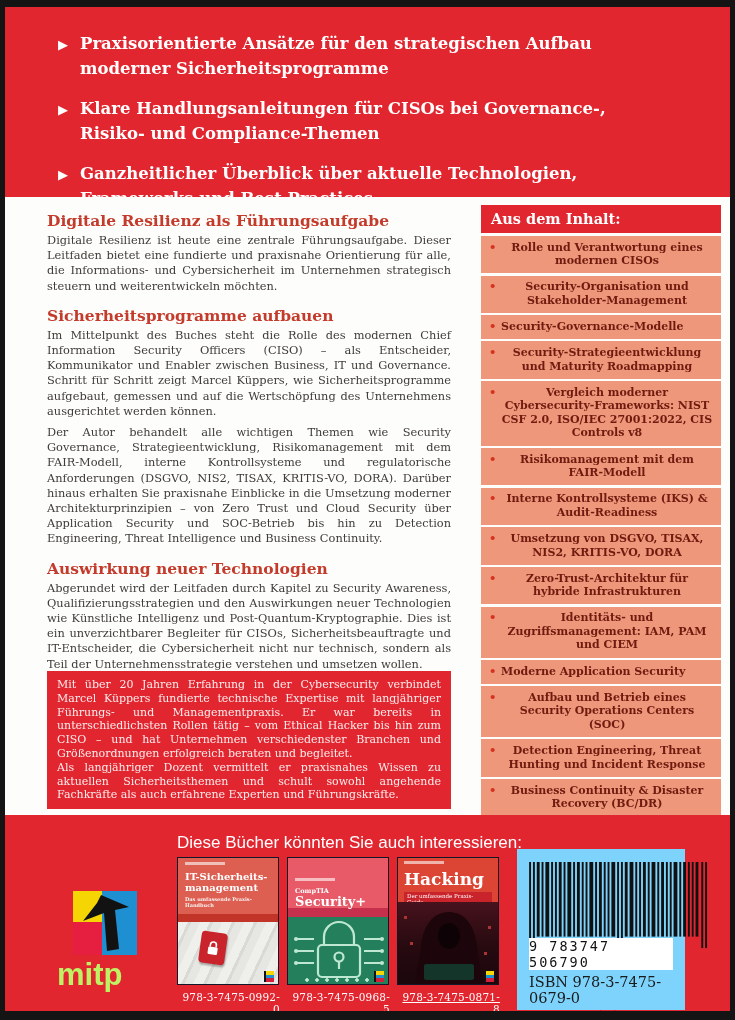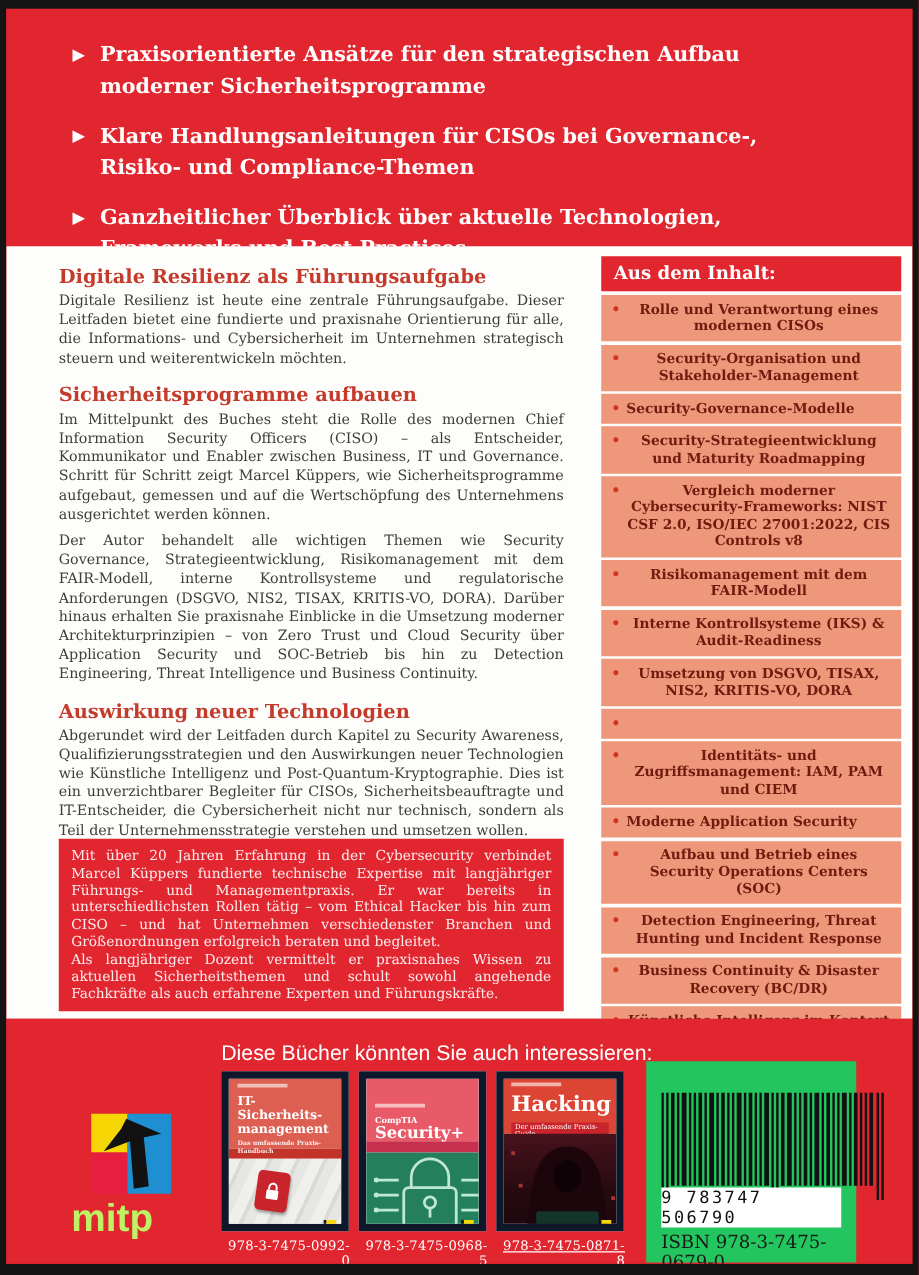--- a/index.html
+++ b/index.html
@@ -33,21 +33,21 @@
   .sb-head{background:#e22630;color:#ffffff;font-weight:bold;font-size:14.5px;
            padding:5px 10px 6px 10px;margin-bottom:3px;}
   .sb-item{background:#ef977a;margin-bottom:2.5px;padding:4.5px 8px 5.5px 8px;
            display:flex;}
   .sb-dot{flex:0 0 12px;color:#d23420;font-weight:bold;font-size:11.5px;line-height:13.6px;}
   .sb-txt{color:#6f1b10;font-weight:bold;font-size:11px;line-height:13.6px;text-align:center;}
   
   .bottom-band{position:absolute;left:0;top:808px;width:725px;height:200px;background:#e22630;}
   .related-heading{position:absolute;left:172px;top:18px;color:#ffffff;
                    font-family:"Liberation Sans", sans-serif;font-size:17px;}
-  .mini-book{position:absolute;top:42px;width:102px;height:128px;border:6px solid #0f172a;
+  .mini-book{position:absolute;top:42px;width:102px;height:128px;border:1px solid #0f172a;
              box-sizing:border-box;overflow:hidden;background:#fff;}
   .mb1{left:172px;}.mb2{left:282px;}.mb3{left:392px;}
   .mb-isbn{position:absolute;top:176px;width:104px;text-align:right;color:#ffffff;
            font-size:10.5px;letter-spacing:.2px;}
   .mbi1{left:171px;}.mbi2{left:281px;}.mbi3{left:391px;text-decoration:underline;}
   
   .mb1-top{height:56px;background:#dd5f52;padding:4px 7px;box-sizing:border-box;}
   .mb-authorline{height:3px;width:40px;background:rgba(255,255,255,.6);margin-bottom:6px;}
   .mb1-title{color:#ffffff;font-weight:bold;font-size:10px;line-height:11px;}
   .mb1-sub{color:#fff;font-size:5px;margin-top:3px;font-weight:bold;opacity:.9;}
@@ -77,22 +77,22 @@
      border-left:2px solid #111;}
   
   .mitp-logo{position:absolute;left:68px;top:76px;width:64px;height:64px;}
   .mitp-sq{position:absolute;inset:0;}
   .mitp-y{position:absolute;left:0;top:0;width:45%;height:48%;background:#f5d504;}
   .mitp-r{position:absolute;left:0;top:48%;width:45%;height:52%;background:#e61e40;}
   .mitp-b{position:absolute;left:45%;top:0;width:55%;height:100%;background:#1e8fd0;}
   .mitp-word{position:absolute;left:52px;top:142px;width:96px;text-align:left;
      color:#bef264;font-family:"Liberation Sans", sans-serif;font-weight:bold;font-size:31px;}
   
-  .barcode-box{position:absolute;left:512px;top:34px;width:168px;height:161px;background:#22c55e;
-     box-sizing:border-box;padding:25px 12px 0 12px;}
+  .barcode-box{position:absolute;left:512px;top:34px;width:168px;height:161px;background:#7dd3fc;
+     box-sizing:border-box;padding:13px 12px 0 12px;}
   .bc-digits{margin-top:-16px;color:#111;font-family:"DejaVu Sans Mono", monospace;
      font-size:13.5px;letter-spacing:2px;background:#fff;position:relative;}
   .bc-isbn{margin-top:4px;color:#1a1a1a;font-size:14.5px;}
   .bc-price{margin-top:2px;color:#111;font-size:14.5px;font-weight:bold;}
 </style>
 </head>
 <body>
 
 <div class="cover">
 
@@ -160,20 +160,21 @@
       <div class="sb-item">
         <span class="sb-dot">•</span>
         <span class="sb-txt">Interne Kontrollsysteme (IKS) &amp; Audit-Readiness</span>
       </div>
       <div class="sb-item">
         <span class="sb-dot">•</span>
         <span class="sb-txt">Umsetzung von DSGVO, TISAX, NIS2, KRITIS-VO, DORA</span>
       </div>
       <div class="sb-item">
         <span class="sb-dot">•</span>
+        <span class="sb-txt">Zero-Trust-Architektur für hybride Infrastrukturen</span>
       </div>
       <div class="sb-item">
         <span class="sb-dot">•</span>
         <span class="sb-txt">Identitäts- und Zugriffsmanagement: IAM, PAM und CIEM</span>
       </div>
       <div class="sb-item">
         <span class="sb-dot">•</span>
         <span class="sb-txt">Moderne Application Security</span>
       </div>
       <div class="sb-item">

